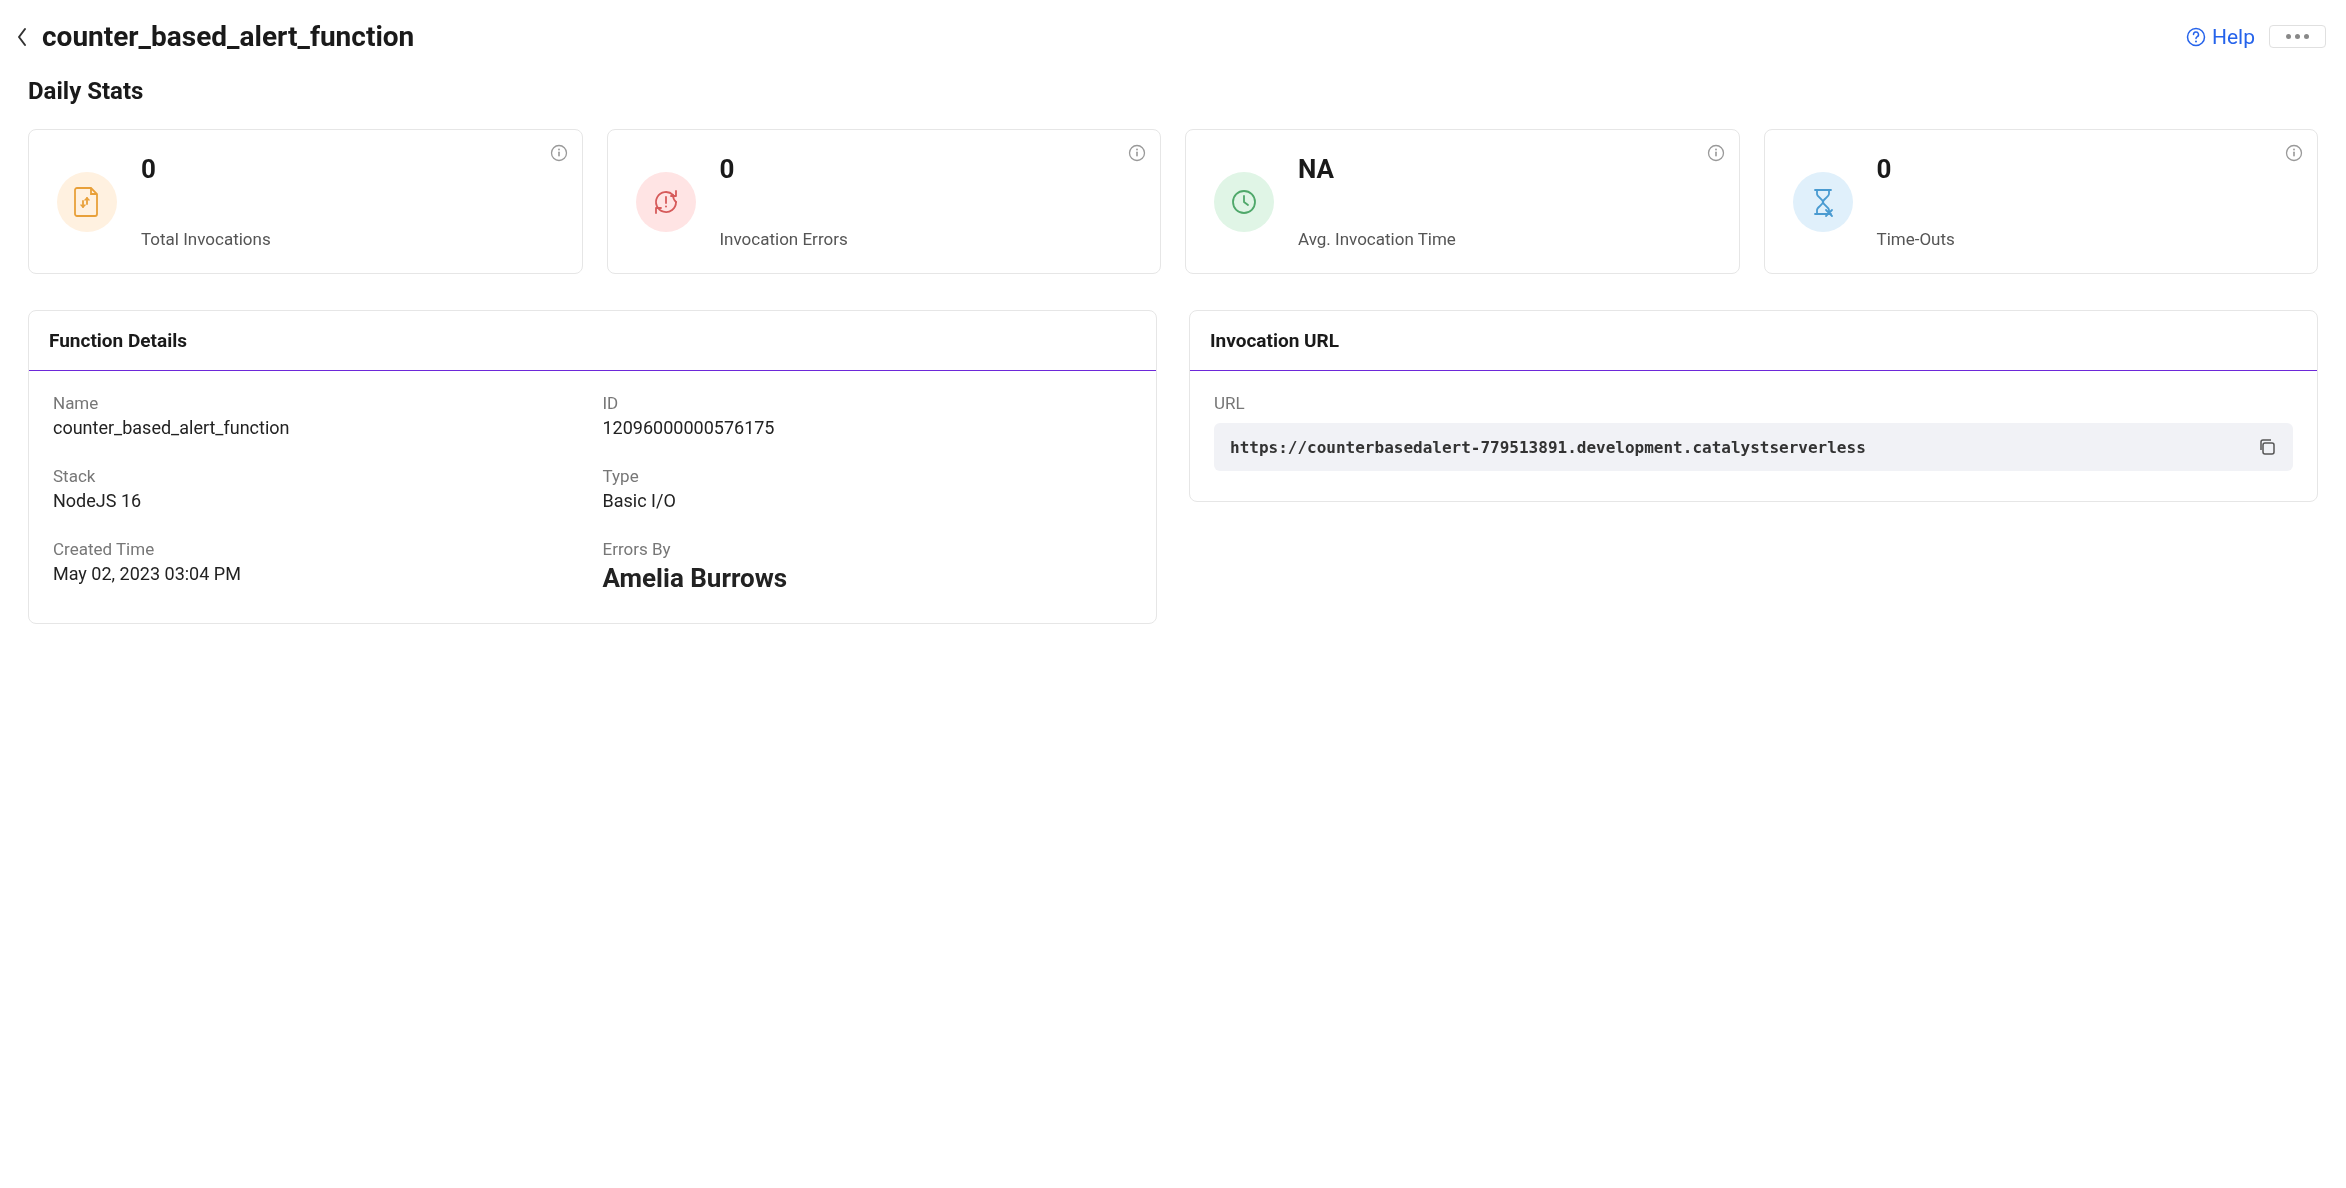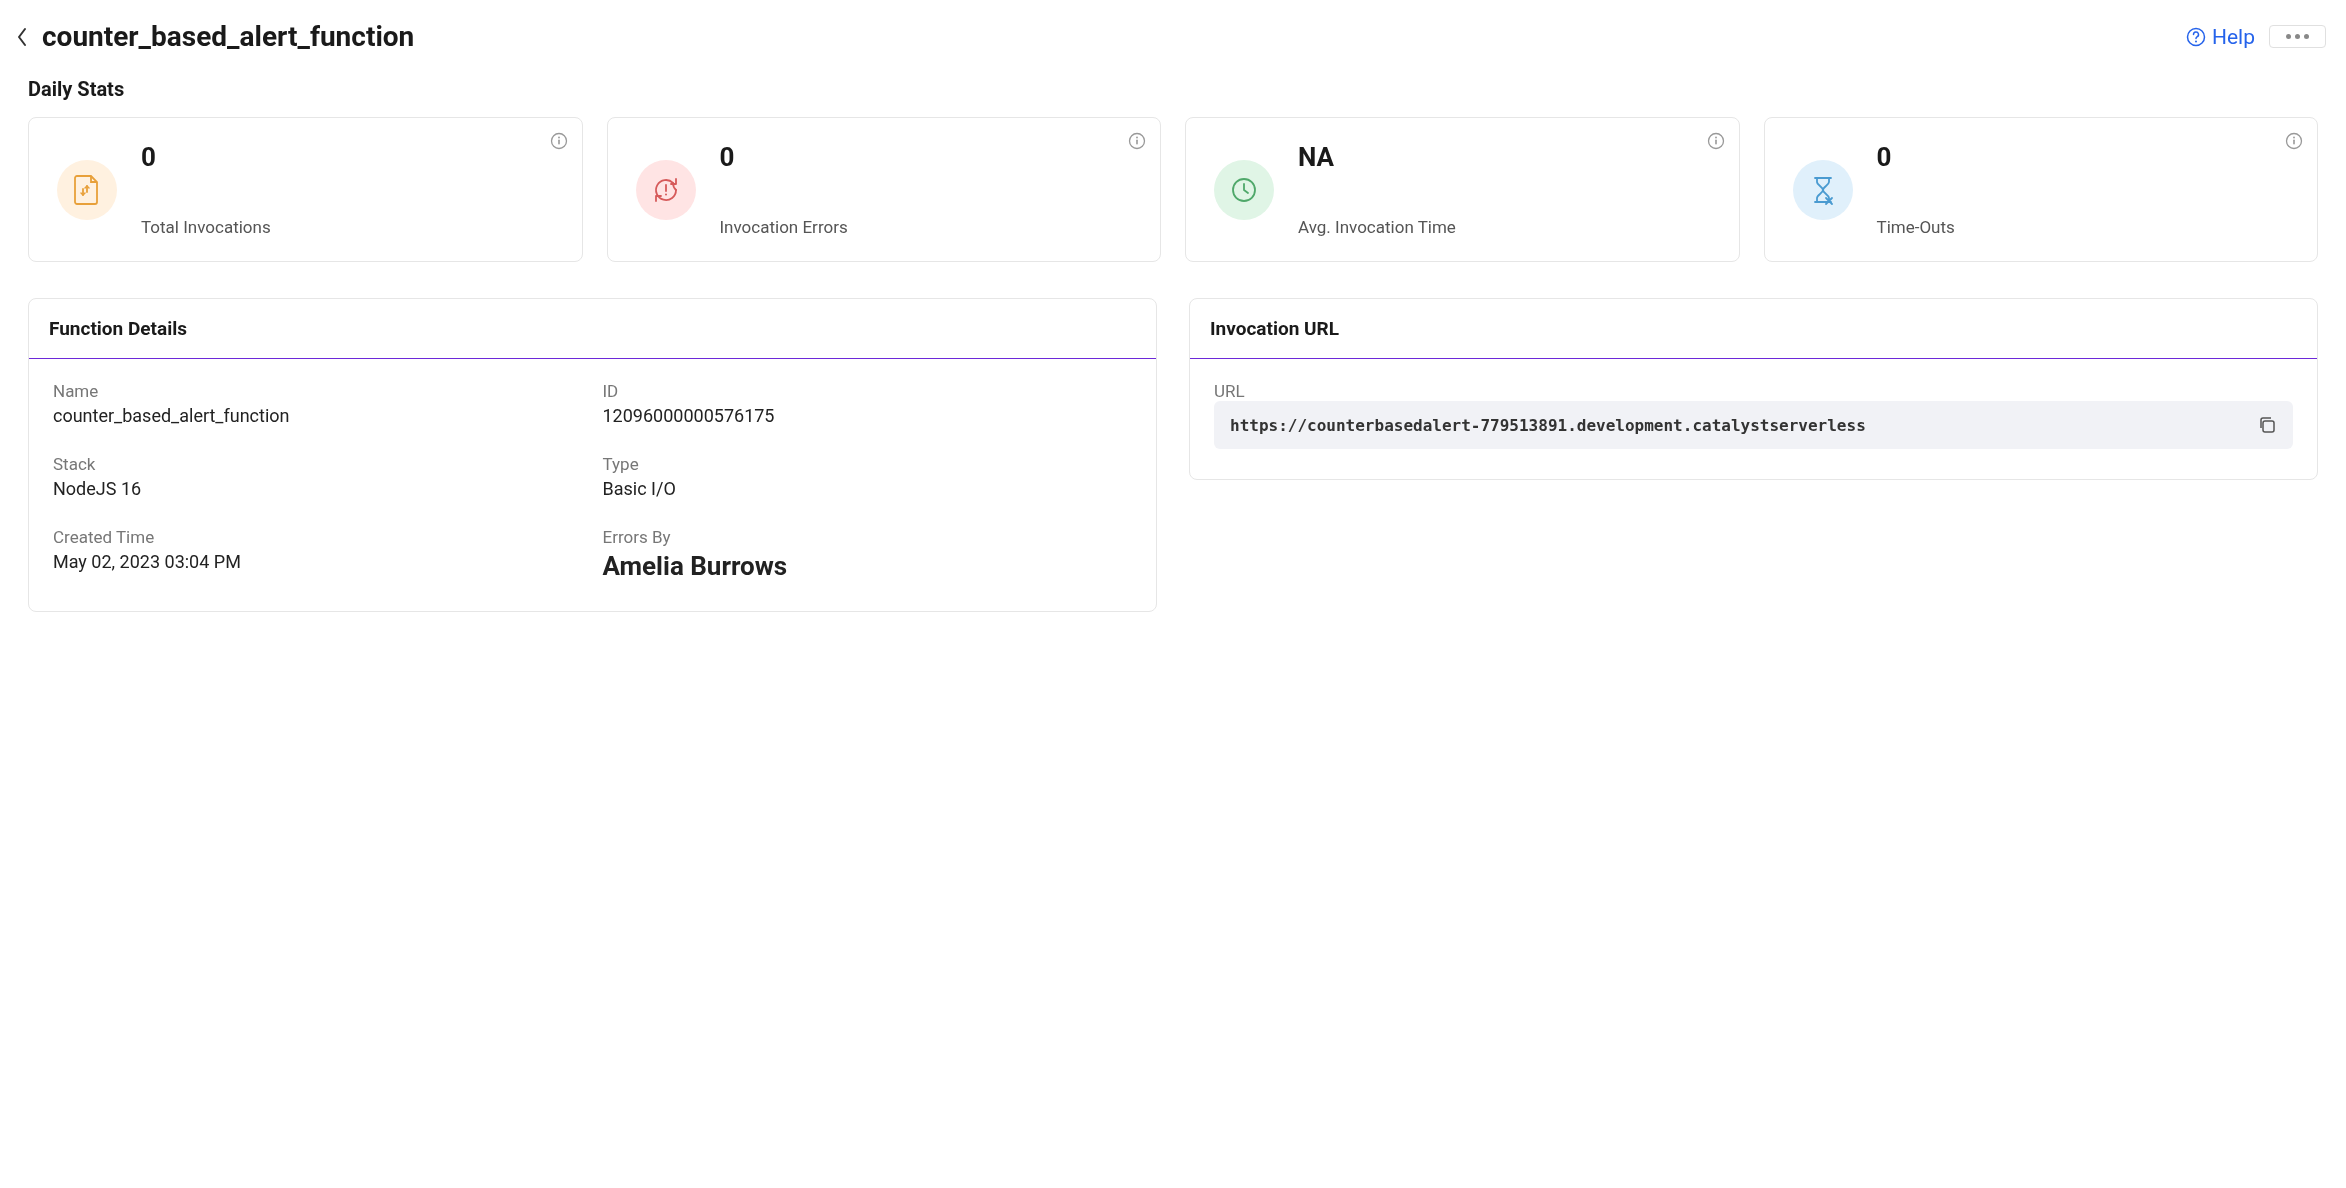--- a/index.html
+++ b/index.html
@@ -68,23 +68,23 @@
   cursor: pointer;
   display: flex;
   align-items: center;
 }
 .dot { width: 5px; height: 5px; border-radius: 50%; background: #888; margin: 0 2px; }
 
 .content {
   padding: 0 16px;
 }
 .section-title {
-  font-size: 20px;
-  font-weight: 700;
-  margin-bottom: 16px;
+  font-size: 24px;
+  font-weight: 700;
+  margin-bottom: 24px;
 }
 .stats-row {
   display: grid;
   grid-template-columns: repeat(4, 1fr);
   gap: 24px;
   margin-bottom: 36px;
 }
 .stat-card {
   border: 1px solid #e6e6e6;
   border-radius: 8px;
@@ -163,20 +163,21 @@
   font-size: 18px;
   color: #222;
 }
 .detail-value.author {
   font-size: 26px;
   font-weight: 700;
 }
 .url-label {
   font-size: 17px;
   color: #777;
+  margin-bottom: 10px;
 }
 .url-box {
   background: #f1f2f6;
   border-radius: 6px;
   padding: 14px 16px;
   display: flex;
   align-items: center;
   justify-content: space-between;
   gap: 12px;
   font-weight: bold;

